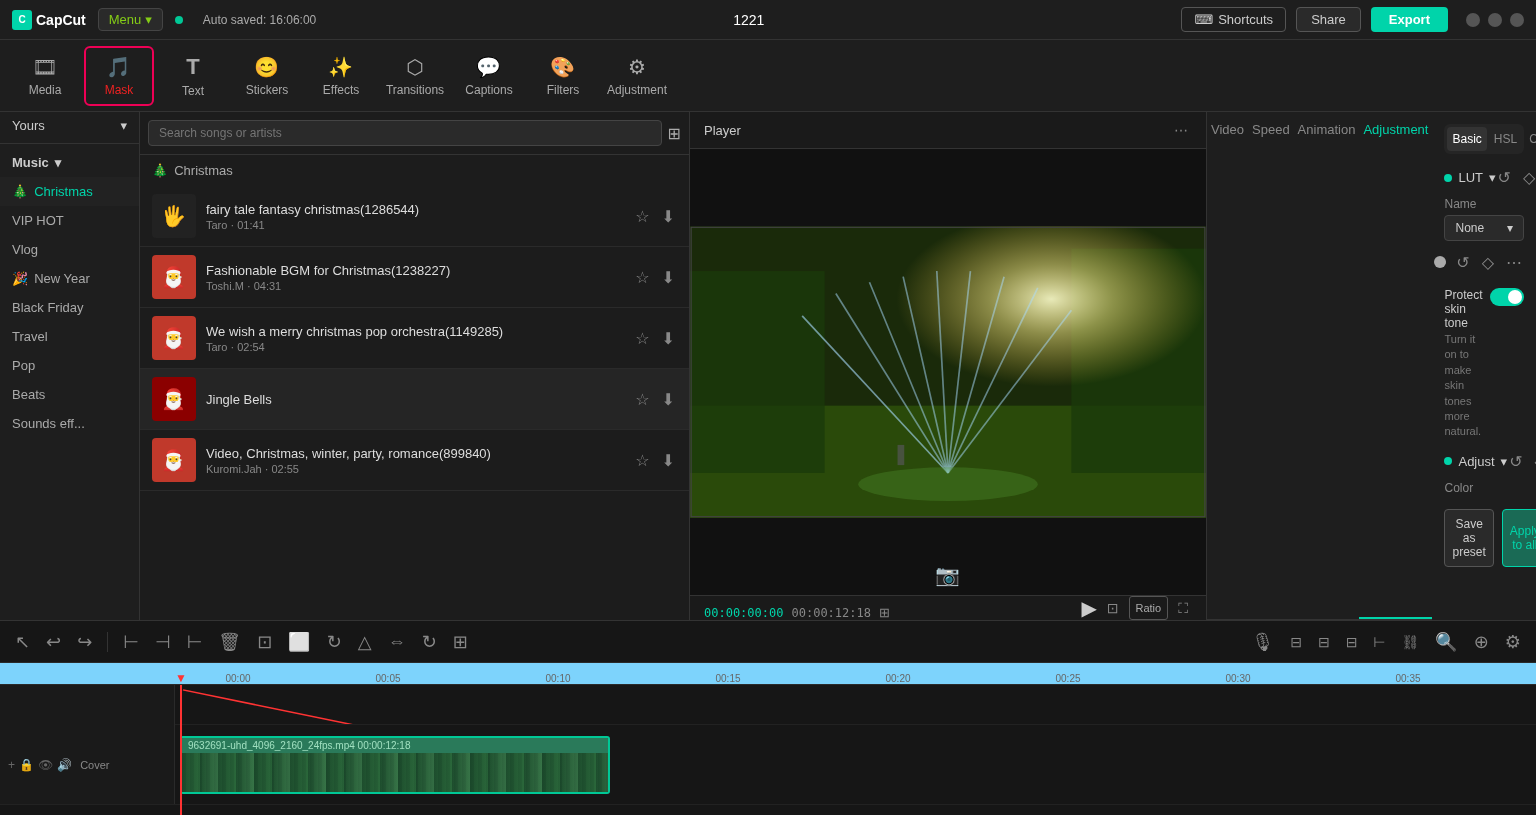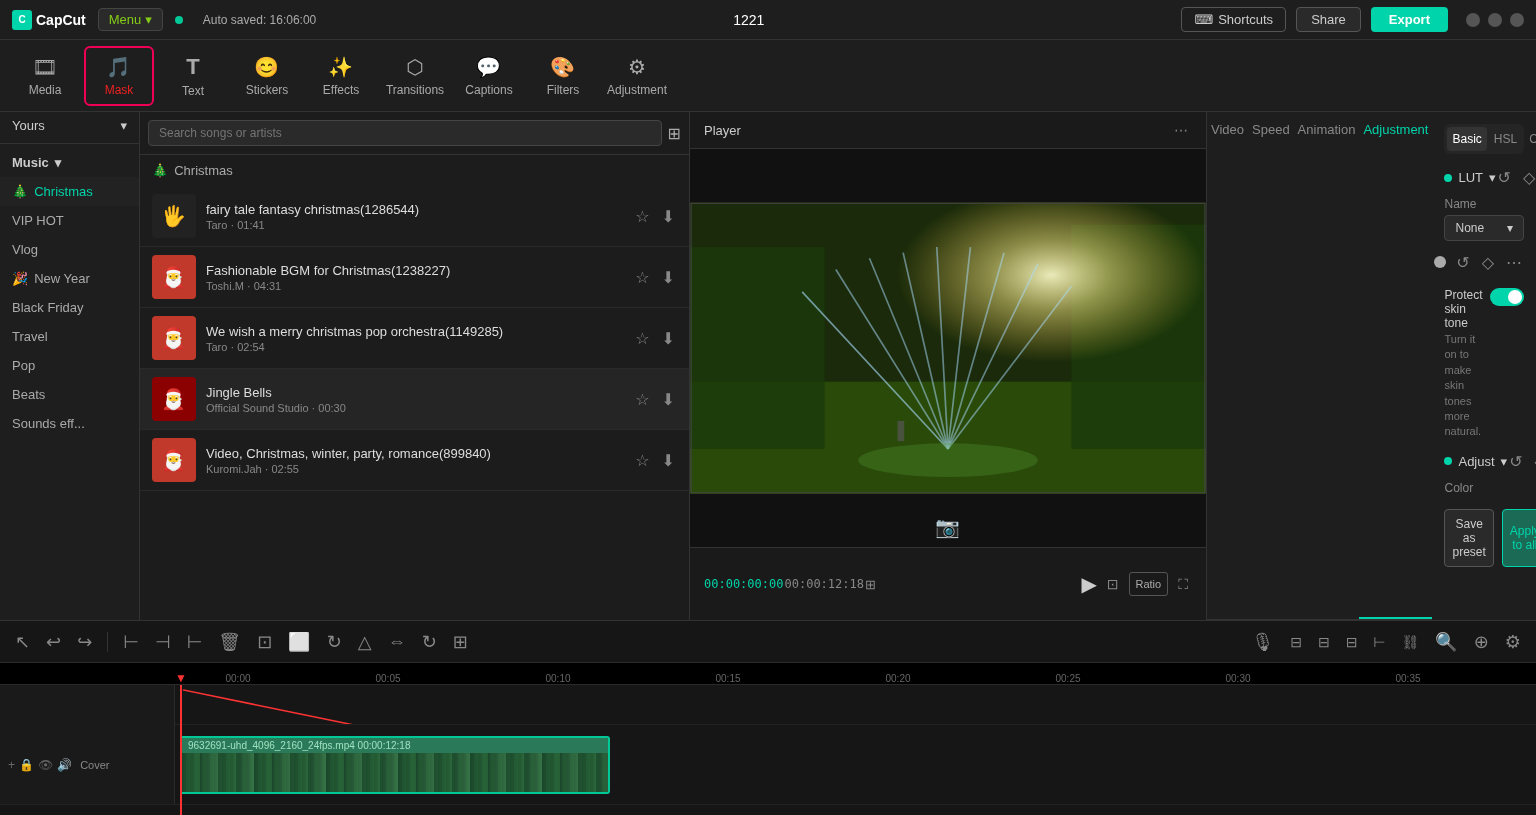--- a/index.html
+++ b/index.html
@@ -58,21 +58,21 @@
     .audio-title { font-size: 13px; color: #ddd; white-space: nowrap; overflow: hidden; text-overflow: ellipsis; }
     .audio-meta { font-size: 11px; color: #888; margin-top: 2px; }
     .audio-actions { display: flex; gap: 8px; align-items: center; }
     .icon-btn { background: transparent; border: none; color: #888; cursor: pointer; font-size: 16px; padding: 2px; }
 
     
     #player-panel { flex: 1; background: #1a1a1a; display: flex; flex-direction: column; }
     #player-header { display: flex; align-items: center; justify-content: space-between; padding: 8px 14px; border-bottom: 1px solid #333; }
     #player-header .player-title { color: #ccc; font-size: 13px; }
     #player-video { flex: 1; display: flex; align-items: center; justify-content: center; background: #111; position: relative; }
-    #player-controls { display: flex; align-items: center; padding: 24px 14px; gap: 1px; border-top: 1px solid #333; }
+    #player-controls { display: flex; align-items: flex-end; padding: 0 14px; gap: 8px; border-top: 1px solid #333; }
     .time-display { color: #00d4aa; font-size: 12px; font-family: monospace; }
     .time-total { color: #888; font-size: 12px; font-family: monospace; }
     .play-btn { background: transparent; border: none; color: #ccc; font-size: 20px; cursor: pointer; }
     .player-ctrl-icons { display: flex; gap: 6px; margin-left: auto; }
     .ctrl-icon { background: transparent; border: none; color: #888; cursor: pointer; font-size: 14px; padding: 2px 4px; }
     .ctrl-icon.ratio { border: 1px solid #555; border-radius: 3px; color: #aaa; font-size: 11px; padding: 2px 6px; }
 
     
     #right-panel { width: 330px; background: #1e1e1e; border-left: 1px solid #333; display: flex; flex-direction: row; }
     #right-tabs { display: flex; border-bottom: 1px solid #333; }
@@ -103,21 +103,21 @@
     .preset-btn { flex: 1; background: #2a2a2a; border: 1px solid #555; border-radius: 4px; color: #ccc; padding: 7px; font-size: 12px; cursor: pointer; text-align: center; }
     .apply-all-btn { flex: 1; background: #1a6a55; border: 1px solid #00d4aa; border-radius: 4px; color: #00d4aa; padding: 7px; font-size: 12px; cursor: pointer; text-align: center; font-weight: 500; }
 
     
     #timeline { height: 195px; background: #161616; border-top: 1px solid #333; display: flex; flex-direction: column; }
     #timeline-toolbar { display: flex; align-items: center; height: 42px; padding: 0 10px; gap: 6px; border-bottom: 1px solid #2a2a2a; }
     .tl-btn { background: transparent; border: none; color: #888; cursor: pointer; font-size: 18px; padding: 3px 5px; }
     .tl-divider { width: 1px; height: 20px; background: #333; margin: 0 4px; }
     .tl-right { margin-left: auto; display: flex; gap: 6px; align-items: center; }
     #timeline-content { flex: 1; position: relative; overflow: hidden; }
-    #timeline-ruler { height: 22px; background: #000000; border-bottom: 1px solid #2a2a2a; display: flex; align-items: center; padding-left: 175px; position: relative; }
+    #timeline-ruler { height: 22px; background: #7dd3fc; border-bottom: 1px solid #2a2a2a; display: flex; align-items: center; padding-left: 175px; position: relative; }
     .ruler-marks { display: flex; height: 100%; align-items: flex-end; }
     .ruler-mark { display: flex; flex-direction: column; align-items: center; }
     .ruler-label { font-size: 10px; color: #666; padding-right: 4px; }
     #timeline-tracks { position: relative; height: calc(195px - 42px - 22px); overflow-y: auto; }
     .track-row { display: flex; height: 80px; border-bottom: 1px solid #222; }
     .track-label { width: 175px; background: #1a1a1a; border-right: 1px solid #2a2a2a; display: flex; align-items: center; padding: 6px 8px; gap: 4px; flex-shrink: 0; }
     .track-label-icons { display: flex; gap: 4px; }
     .tl-label-btn { background: transparent; border: none; color: #666; font-size: 12px; cursor: pointer; }
     .track-content { flex: 1; position: relative; background: #161616; }
     .video-clip { position: absolute; height: 58px; top: 11px; left: 5px; background: #1a5a4a; border: 2px solid #00c896; border-radius: 3px; overflow: hidden; display: flex; flex-direction: column; }
@@ -304,21 +304,20 @@
           <button class="icon-btn">⬇</button>
         </div>
       </div>
 
       <div class="audio-item active" style="background:#252525;">
         <div class="audio-thumb audio-thumb-darkred">
           <span style="font-size:20px;">🎅</span>
         </div>
         <div class="audio-info">
           <div class="audio-title">Jingle Bells</div>
-          <div class="audio-meta">Official Sound Studio · 00:30</div>
         </div>
         <div class="audio-actions">
           <button class="icon-btn">☆</button>
           <button class="icon-btn">⬇</button>
         </div>
       </div>
 
       <div class="audio-item">
         <div class="audio-thumb audio-thumb-red">
           <span style="font-size:20px;">🎅</span>

